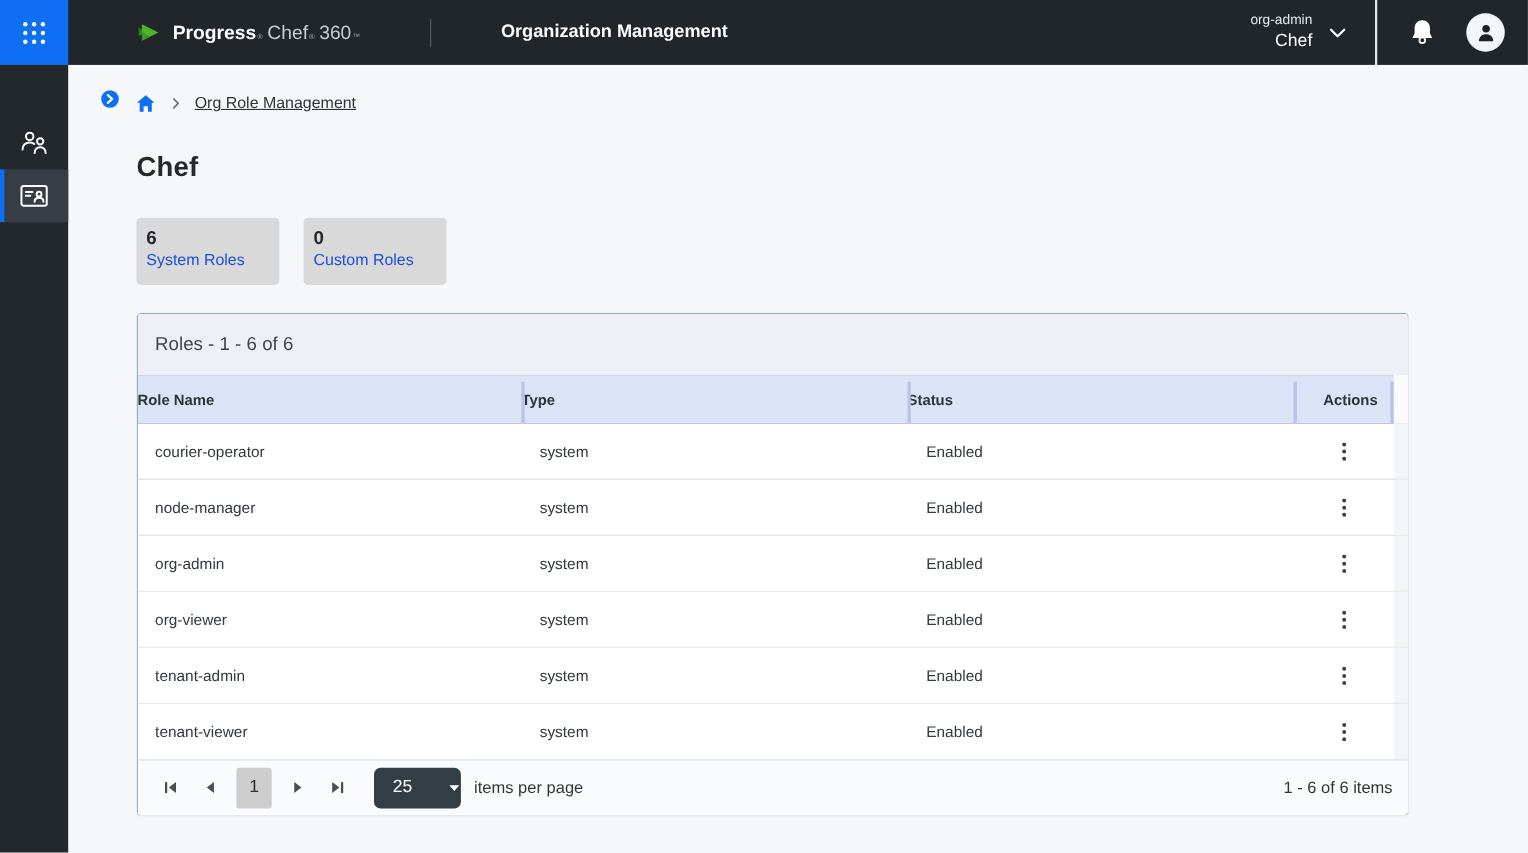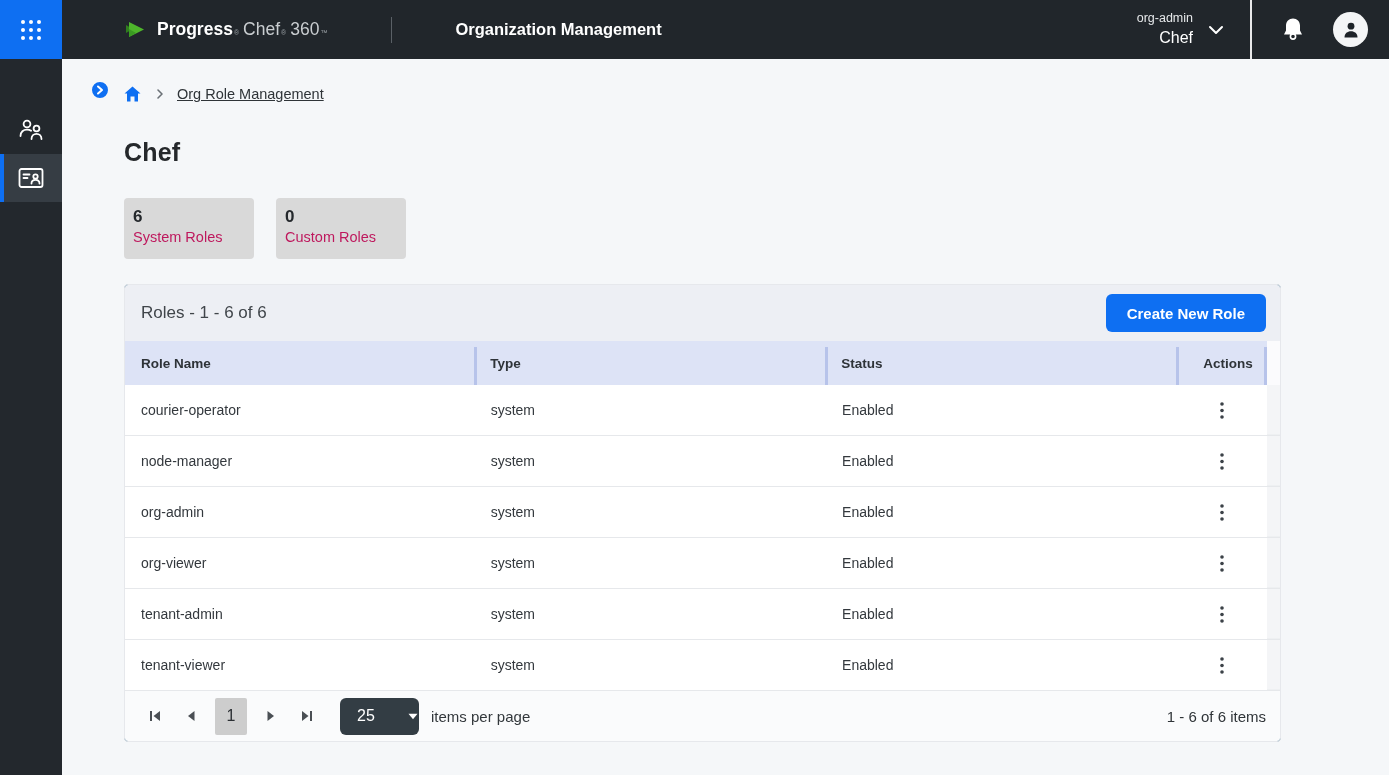--- a/index.html
+++ b/index.html
@@ -38,30 +38,30 @@
 
   .breadcrumb { display:flex; align-items:center; margin-top:25px; height:20px; }
   .crumb-sep { margin:0 13px 0 15px; display:flex; align-items:center; }
   .crumb-link { font-size:14.5px; color:#2f3438; text-decoration:underline; cursor:pointer; }
 
   .page-title { margin-top:34px; font-size:25px; font-weight:700; color:#25282b; letter-spacing:.2px; }
 
   .stat-cards { display:flex; gap:22px; margin-top:31px; }
   .stat-card { width:130px; height:61px; background:#d9d9d9; border-radius:4px; padding:8px 9px; }
   .stat-value { font-size:17px; font-weight:700; color:#24282c; line-height:1.3; }
-  .stat-label { font-size:14.5px; color:#be185d; margin-top:1px; }
+  .stat-label { font-size:14.5px; color:#1d4ed8; margin-top:1px; }
 
   
   .table-card { margin-top:25px; width:1157px; border:1px solid #e6e8ec; border-radius:4px; background:#0c4a6e; overflow:hidden; }
   .panel-header { height:56px; background:#edeff4; display:flex; align-items:center; }
   .panel-title { font-size:17px; color:#40454a; margin-left:16px; }
   .create-btn { margin-left:auto; margin-right:14px; height:38px; padding:0 21px; background:#0e6ff2; color:#ffffff; font-family:"Liberation Sans", sans-serif; font-size:15px; font-weight:700; border:none; border-radius:6px; cursor:pointer; }
 
   .grid-head { height:44px; background:#dde3f6; display:flex; }
-  .th { display:flex; align-items:center; font-size:13.5px; font-weight:700; color:#2e3338; padding-left:16px; position:relative; cursor:pointer; }
+  .th { display:flex; align-items:center; font-size:13.5px; font-weight:700; color:#2e3338; position:relative; cursor:pointer; }
   .th.div::before { content:""; position:absolute; left:0; top:6px; bottom:0; width:3px; background:#b7c3ea; }
   .th.actions { justify-content:center; padding-left:12px; }
   .th.actions::after { content:""; position:absolute; right:0; top:6px; bottom:0; width:3px; background:#b7c3ea; }
   .head-gutter { width:14px; background:#fbfbfd; }
 
   .col-name { width:387px; }
   .col-type { width:389px; }
   .col-status { width:389px; }
   .col-actions { width:100px; }
 
@@ -216,21 +216,20 @@
     </div>
     <div class="stat-card">
       <div class="stat-value">0</div>
       <div class="stat-label">Custom Roles</div>
     </div>
   </div>
 
   <div class="table-card">
     <div class="panel-header">
       <span class="panel-title">Roles - 1 - 6 of 6</span>
-      <button class="create-btn">Create New Role</button>
     </div>
 
     <div class="grid-head">
       <div class="th col-name">Role Name</div>
       <div class="th col-type div">Type</div>
       <div class="th col-status div">Status</div>
       <div class="th col-actions div actions">Actions</div>
       <div class="head-gutter"></div>
     </div>
 

